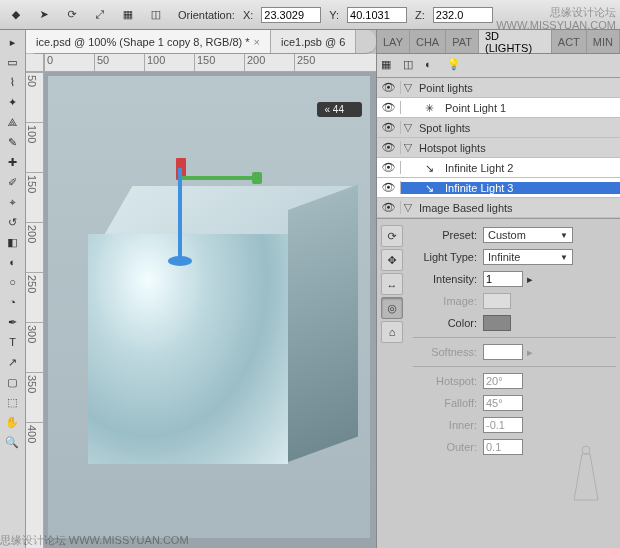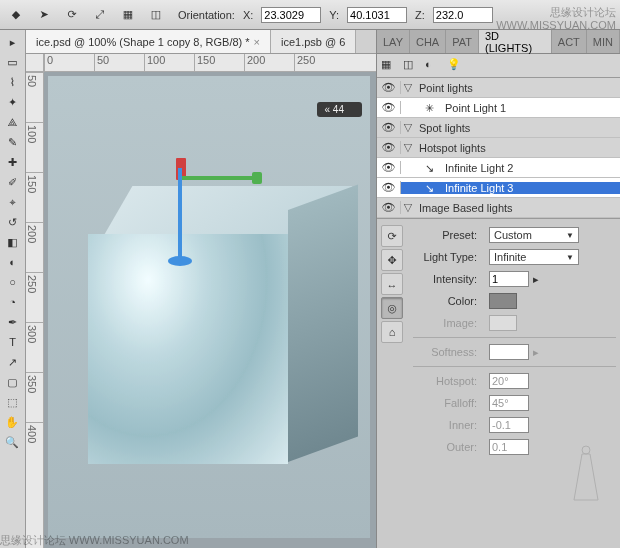--- a/index.html
+++ b/index.html
@@ -7,21 +7,21 @@
 .topbar { height: 30px; background: linear-gradient(#e8e8e8,#d0d0d0); border-bottom: 1px solid #888; display: flex; align-items: center; padding: 0 6px; gap: 8px; }
 .top-ico { width: 20px; height: 20px; display: flex; align-items: center; justify-content: center; }
 .orient-label { margin-left: 4px; }
 .coord-input { width: 60px; height: 16px; background: #fff; border: 1px solid #888; padding: 0 2px; }
 .watermark { position: absolute; top: 6px; right: 4px; font-size: 10px; color: rgba(0,0,0,0.35); z-index: 100; text-align: right; line-height: 12px;}
 .watermark-bl { position: absolute; bottom: 0; left: 0; font-size: 10px; color: rgba(0,0,0,0.35); }
 .main { display: flex; height: calc(100% - 30px); }
 .tools { width: 26px; background: #d6d6d6; border-right: 1px solid #999; display: flex; flex-direction: column; padding: 2px 0; }
 .tools .tool { width: 22px; height: 20px; margin: 0 auto; display: flex; align-items: center; justify-content: center; }
 .canvas-area { flex: 0 0 350px; background: #c0c0c0; display: flex; flex-direction: column; }
-.tabs { height: 24px; background: #d0d0d0; border-bottom: 1px solid #999; display: flex; }
+.tabs { height: 24px; background: #d0d0d0; border-bottom: 1px solid #999; display: flex; border-radius: 10px; }
 .tab { padding: 4px 10px; background: #e8e8e8; border-right: 1px solid #aaa; display: flex; align-items: center; gap: 4px; }
 .tab.active { background: #f4f4f4; }
 .tab-close { color: #888; cursor: pointer; }
 .doc-wrap { flex: 1; position: relative; background: #9aa4aa; overflow: hidden; }
 .ruler-h { position: absolute; top: 0; left: 18px; right: 0; height: 18px; background: #e8e8e8; border-bottom: 1px solid #aaa; display:flex; font-size:9px; color:#666;}
 .ruler-h span{width:50px;border-left:1px solid #aaa;padding-left:2px;}
 .ruler-v { position: absolute; top: 18px; left: 0; width: 18px; bottom: 0; background: #e8e8e8; border-right: 1px solid #aaa; display:flex; flex-direction:column; font-size:9px; color:#666;}
 .ruler-v span{height:50px;border-top:1px solid #aaa;padding-top:2px;writing-mode:vertical-lr;}
 .ruler-corner{position:absolute;top:0;left:0;width:18px;height:18px;background:#e8e8e8;border-right:1px solid #aaa;border-bottom:1px solid #aaa;}
 .canvas { position: absolute; top: 22px; left: 22px; right: 6px; bottom: 10px; background: linear-gradient(180deg,#b8c7cc 0%, #a8b8be 100%); }
@@ -51,21 +51,21 @@
 .light-item .label { padding-left: 24px; display: flex; align-items: center; gap: 6px; }
 .light-item.selected { }
 .light-item.selected .label { background: #3875d7; color: #fff; flex: 1; margin-left: 0; padding-left: 24px; }
 .light-item .label .li-ico { width: 14px; height: 12px; }
 .props { flex: 1; background: #cacaca; padding: 6px 4px; overflow: hidden; }
 .props-toolbar { float: left; width: 26px; display: flex; flex-direction: column; gap: 2px; }
 .pt-ico { width: 22px; height: 22px; background: #d8d8d8; border: 1px solid #aaa; border-radius: 2px; display:flex;align-items:center;justify-content:center; }
 .pt-ico.active { background: #b8b8b8; border-color: #888; box-shadow: inset 0 1px 2px rgba(0,0,0,0.3); }
 .prop-body { margin-left: 32px; }
 .prop-row { display: flex; align-items: center; height: 20px; margin-bottom: 2px; }
-.prop-row label { width: 64px; text-align: right; margin-right: 12px; color: #333; }
+.prop-row label { width: 64px; text-align: right; margin-right: 6px; color: #333; }
 .prop-row.dim label, .prop-row.dim input, .prop-row.dim span { color: #999; }
 .select-box { flex: 0 0 90px; height: 16px; background: #fff; border: 1px solid #888; padding: 0 4px; display: flex; align-items: center; justify-content: space-between; }
 .select-box .caret { color: #333; font-size: 8px; }
 .num-input { width: 40px; height: 16px; background: #fff; border: 1px solid #888; padding: 0 2px; }
 .swatch { width: 28px; height: 16px; background: #888; border: 1px solid #666; }
 .img-thumb { width: 28px; height: 16px; background: #ddd; border: 1px solid #aaa; }
 .checkbox { width: 12px; height: 12px; border: 1px solid #666; background: #eee; margin-right: 4px; }
 .divider { height: 1px; background: #aaa; margin: 4px 0; }
 .spot-diagram { position: absolute; right: 18px; bottom: 44px; width: 32px; height: 60px; opacity: 0.4; }
 </style>
@@ -245,27 +245,27 @@
           <div class="select-box">
               <span>Infinite</span>
               <span class="caret">▼</span>
             </div>
         </div>
         <div class="prop-row">
           <label>Intensity:</label>
           <input class="num-input" value="1" style="">
           <span style="margin-left:4px;">▸</span>
         </div>
+        <div class="prop-row dim">
+          <label>Image:</label>
+          <div class="img-thumb"></div>
+        </div>
         <div class="prop-row">
           <label>Color:</label>
           <div class="swatch"></div>
-        </div>
-        <div class="prop-row dim">
-          <label>Image:</label>
-          <div class="img-thumb"></div>
         </div>
         <div class="divider"></div>
         <div class="prop-row dim">
           <label>Softness:</label>
           <input class="num-input" style="">
           <span style="margin-left:4px;">▸</span>
         </div>
         <div class="divider"></div>
         <div class="prop-row dim">
           <label>Hotspot:</label>

